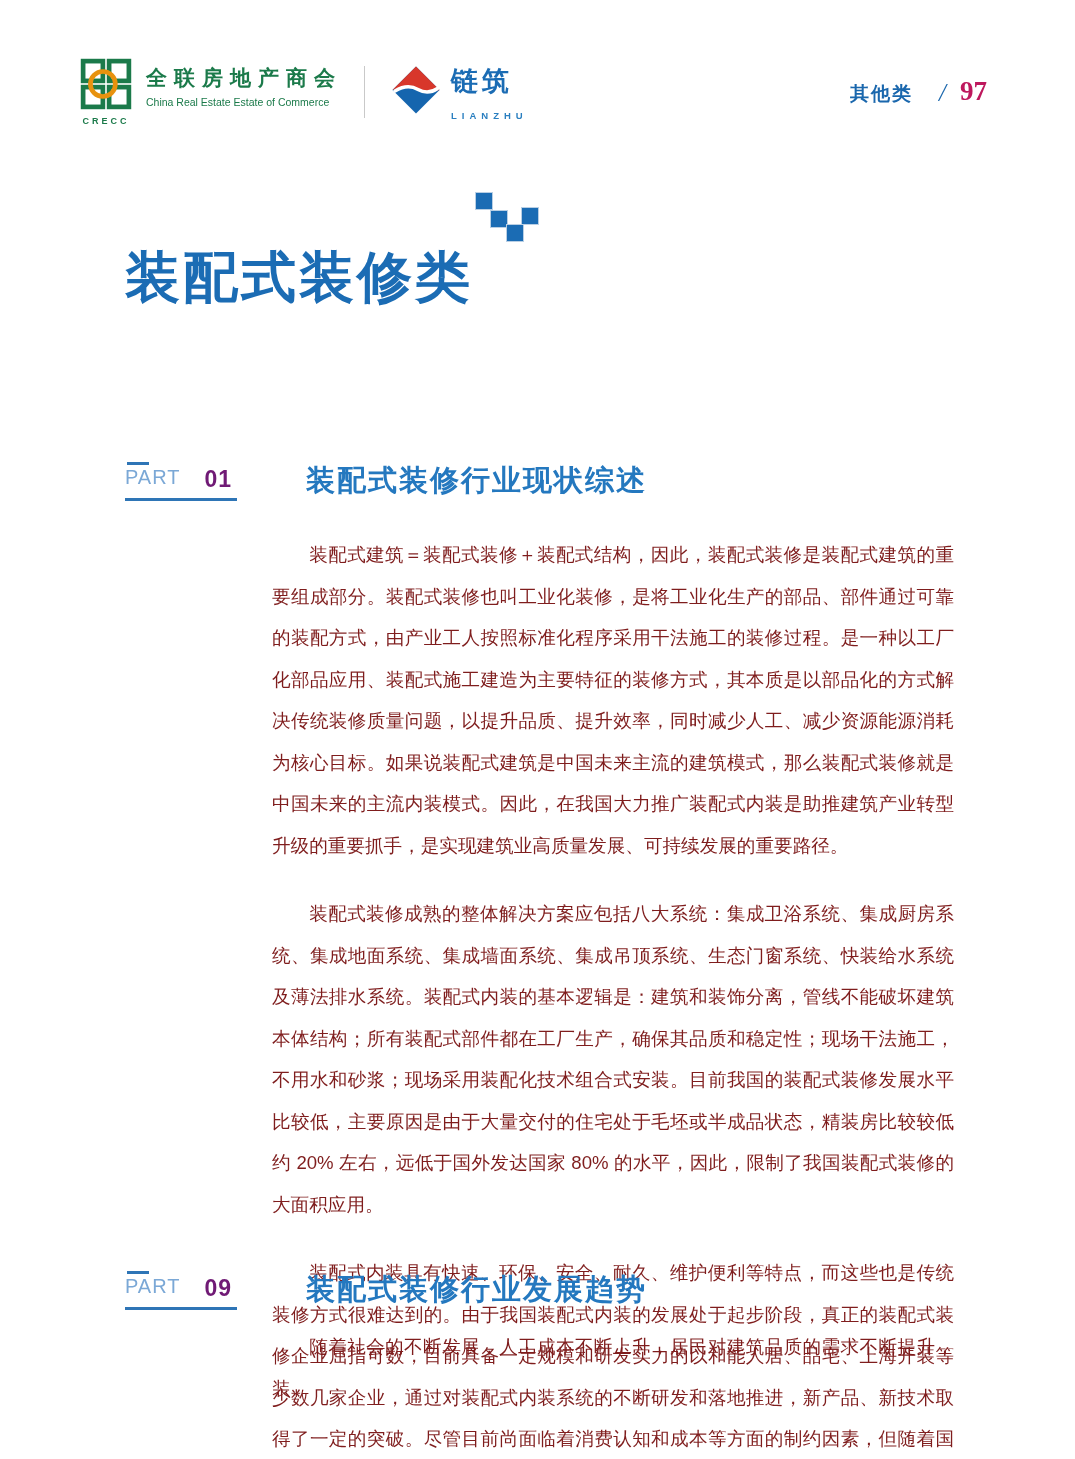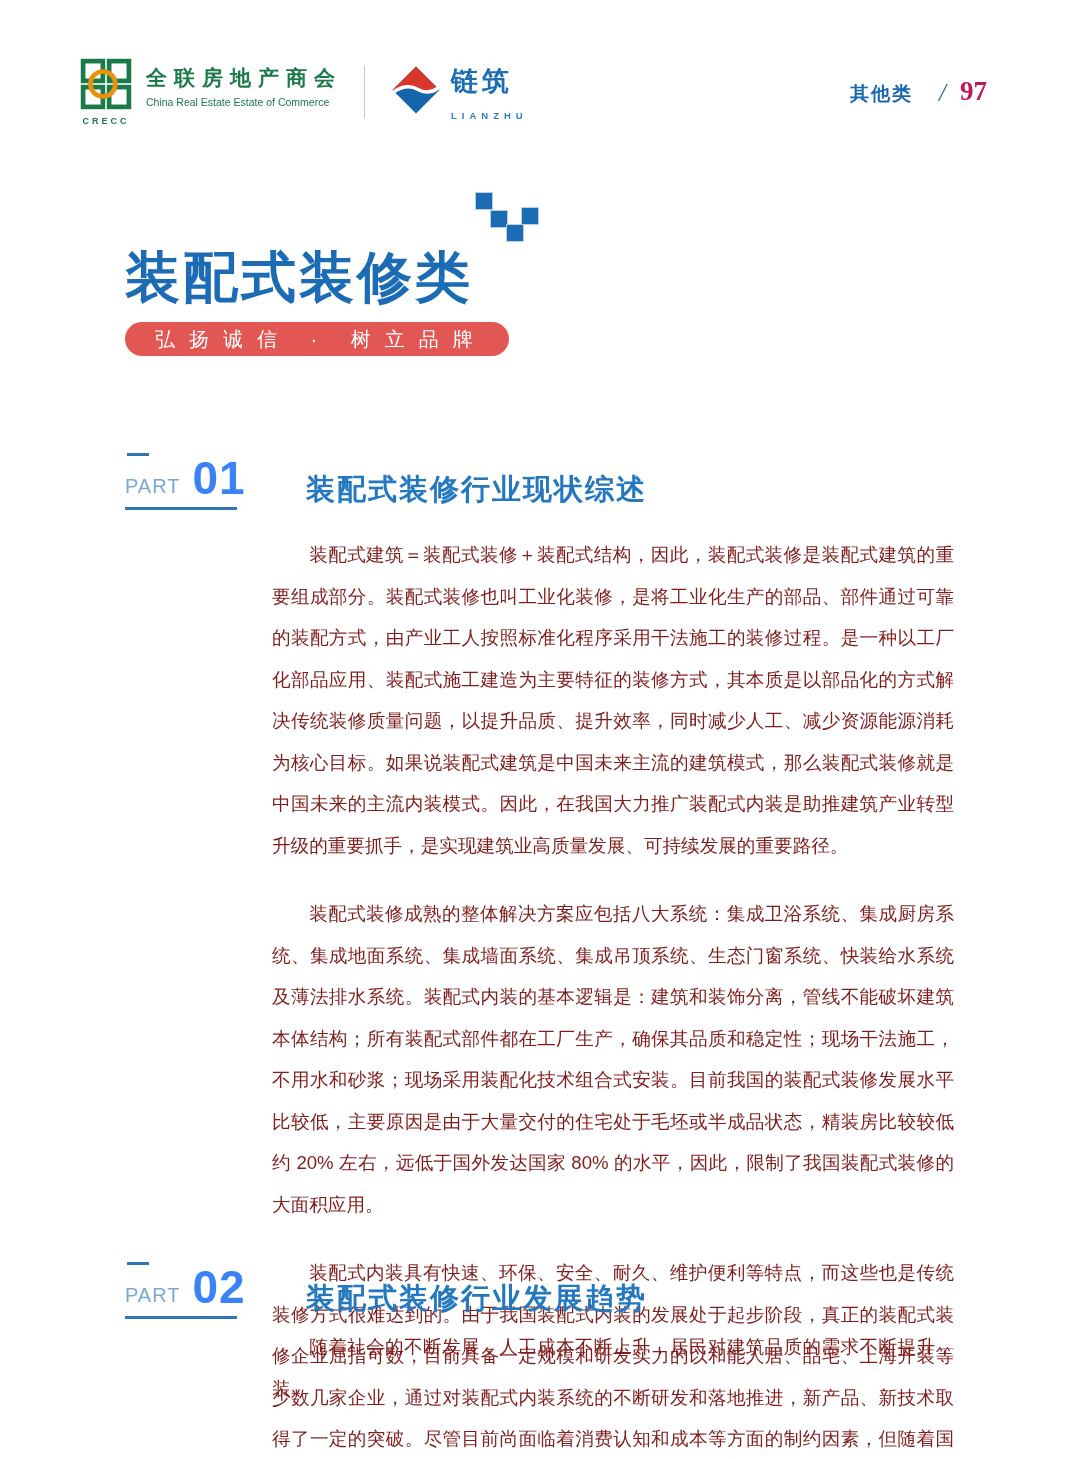--- a/index.html
+++ b/index.html
@@ -81,22 +81,22 @@
   .sh-1 { top: 453px; }
   .sh-2 { top: 1262px; }
   .part-block { width: 114px; }
   .part-tick { width: 22px; height: 3px; background: #2e75b6; margin-left: 2px; }
   .part-row { display: flex; align-items: flex-end; margin-top: 2px; }
   .part-label {
     color: #7ba8d6; font-size: 20px; letter-spacing: 1px; line-height: 1;
     margin-bottom: 3px;
   }
   .part-number {
-    color: #3b82f6; font-size: 46px; font-weight: bold; line-height: 0.9;
-    margin-left: 12px; letter-spacing: 1px;
+    color: #701a75; font-size: 23px; font-weight: bold; line-height: 0.9;
+    margin-left: 24px; letter-spacing: 1px;
   }
   .part-underline { width: 112px; height: 3px; background: #2e75b6; margin-top: 8px; }
   .section-heading {
     color: #2478bf; font-size: 29px; font-weight: 600; letter-spacing: 2px;
     margin-left: 31px; margin-top: 8px; white-space: nowrap;
   }
 
   
   .body-text { position: absolute; left: 272px; width: 682px; }
   .bt-1 { top: 534px; }
@@ -153,21 +153,20 @@
   </div>
 
   <div class="title-block">
     <div class="pixel-deco">
       <div class="sq sq1"></div>
       <div class="sq sq2"></div>
       <div class="sq sq3"></div>
       <div class="sq sq4"></div>
     </div>
     <div class="main-title">装配式装修类</div>
-    <div class="slogan-pill">弘扬诚信 · 树立品牌</div>
   </div>
 
   <div class="section-header sh-1">
     <div class="part-block">
       <div class="part-tick"></div>
       <div class="part-row">
         <span class="part-label">PART</span>
         <span class="part-number">01</span>
       </div>
       <div class="part-underline"></div>
@@ -179,21 +178,21 @@
     <p>装配式建筑＝装配式装修＋装配式结构，因此，装配式装修是装配式建筑的重要组成部分。装配式装修也叫工业化装修，是将工业化生产的部品、部件通过可靠的装配方式，由产业工人按照标准化程序采用干法施工的装修过程。是一种以工厂化部品应用、装配式施工建造为主要特征的装修方式，其本质是以部品化的方式解决传统装修质量问题，以提升品质、提升效率，同时减少人工、减少资源能源消耗为核心目标。如果说装配式建筑是中国未来主流的建筑模式，那么装配式装修就是中国未来的主流内装模式。因此，在我国大力推广装配式内装是助推建筑产业转型升级的重要抓手，是实现建筑业高质量发展、可持续发展的重要路径。</p>
     <p>装配式装修成熟的整体解决方案应包括八大系统：集成卫浴系统、集成厨房系统、集成地面系统、集成墙面系统、集成吊顶系统、生态门窗系统、快装给水系统及薄法排水系统。装配式内装的基本逻辑是：建筑和装饰分离，管线不能破坏建筑本体结构；所有装配式部件都在工厂生产，确保其品质和稳定性；现场干法施工，不用水和砂浆；现场采用装配化技术组合式安装。目前我国的装配式装修发展水平比较低，主要原因是由于大量交付的住宅处于毛坯或半成品状态，精装房比较较低约 20% 左右，远低于国外发达国家 80% 的水平，因此，限制了我国装配式装修的大面积应用。</p>
     <p>装配式内装具有快速、环保、安全、耐久、维护便利等特点，而这些也是传统装修方式很难达到的。由于我国装配式内装的发展处于起步阶段，真正的装配式装修企业屈指可数，目前具备一定规模和研发实力的以和能人居、品宅、上海开装等少数几家企业，通过对装配式内装系统的不断研发和落地推进，新产品、新技术取得了一定的突破。尽管目前尚面临着消费认知和成本等方面的制约因素，但随着国家政策的持续推进以及部品产业化的持续发展，我国装配式内装行业一定会得到长足广阔的发展空间。</p>
   </div>
 
   <div class="section-header sh-2">
     <div class="part-block">
       <div class="part-tick"></div>
       <div class="part-row">
         <span class="part-label">PART</span>
-        <span class="part-number">02</span>
+        <span class="part-number">09</span>
       </div>
       <div class="part-underline"></div>
     </div>
     <div class="section-heading">装配式装修行业发展趋势</div>
   </div>
 
   <div class="body-text bt-2">
     <p>随着社会的不断发展，人工成本不断上升，居民对建筑品质的需求不断提升，装</p>
   </div>
 

